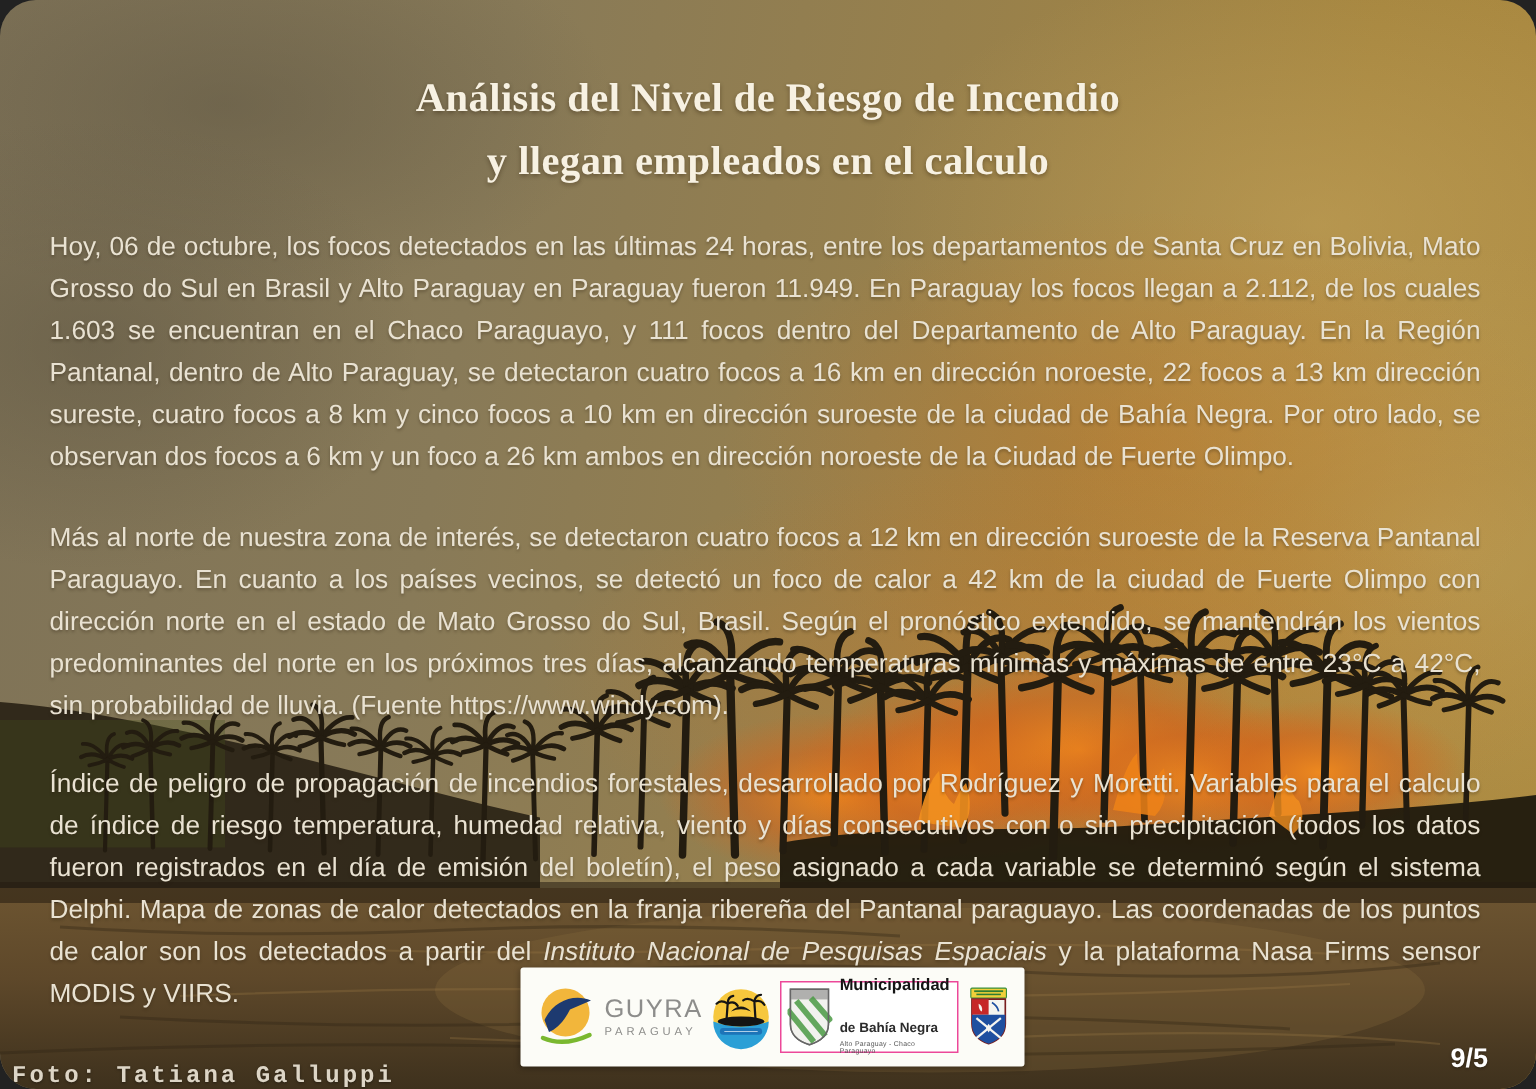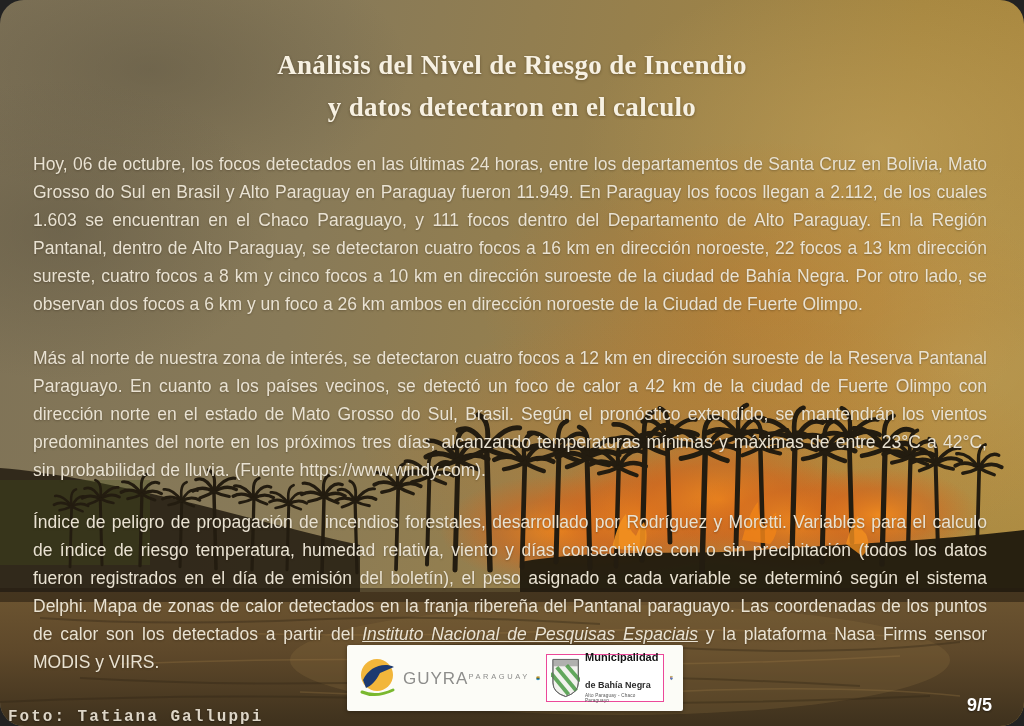--- a/index.html
+++ b/index.html
@@ -19,38 +19,38 @@
     font-family:"Liberation Serif",serif;font-weight:700;
     font-size:27px;line-height:42px;letter-spacing:.3px;
     text-shadow:0 1px 3px rgba(50,35,15,.45);
   }
   .para{
     margin:22px 4px 0 0;text-align:justify;
     font-size:17.5px;line-height:28px;font-weight:400;color:#e9e2d2;
   }
   .para.p2{margin-top:26px;}
   .para.p3{margin-top:24px;}
-  .italic{font-style:italic;text-decoration:underline;}
+  .italic{font-style:italic;}
   .logo-strip{
     position:absolute;left:347px;top:645px;width:336px;height:66px;
     background:#fcfcf7;border-radius:2px;box-shadow:0 1px 4px rgba(0,0,0,.35);
     display:flex;align-items:center;justify-content:space-between;
     padding:4px 10px;box-sizing:border-box;gap:6px;
   }
   .photo-credit{
     position:absolute;left:8px;bottom:0;color:#ddd5c6;
     font-size:16px;font-weight:700;letter-spacing:2px;
     text-shadow:0 1px 2px rgba(0,0,0,.4);
     font-family:Liberation Mono, monospace;
   }
   .page-number{
     position:absolute;right:32px;bottom:10px;color:#ffffff;
     font-size:18px;font-weight:700;text-shadow:0 1px 2px rgba(0,0,0,.4);
   }
-  .guyra-text{display:flex;flex-direction:row;justify-content:flex-start;line-height:1;}
+  .guyra-text{display:flex;flex-direction:column;justify-content:flex-start;line-height:1;}
   .guyra-name{font-size:17px;color:#8d8d8b;font-weight:400;letter-spacing:1px;}
   .guyra-sub{font-size:7.5px;color:#8d8d8b;letter-spacing:2.6px;margin-top:3px;}
   .logo-guyra{display:flex;align-items:center;gap:4px;}
   .muni{display:flex;align-items:center;gap:5px;border:1px solid #ec4899;background:#fff;padding:2px 4px;height:48px;box-sizing:border-box;}
   .muni-text{display:flex;flex-direction:column;line-height:1.05;}
   .muni-l1{font-size:11px;font-weight:700;color:#141414;}
   .muni-l2{font-size:9px;font-weight:700;color:#2b2b2b;margin-top:17px;}
   .muni-l3{font-size:4.6px;color:#555;margin-top:4px;letter-spacing:.2px;}
 </style>
 </head>
@@ -159,21 +159,21 @@
     <g stroke="#9c7a45" stroke-width="1.5" opacity=".3" fill="none">
       <path d="M200,632 q160,6 330,0 t360,4"></path>
       <path d="M120,664 q200,-8 380,-2 t400,-6"></path>
       <path d="M300,692 q180,8 360,0 t300,4"></path>
     </g>
   </svg>
 
   <div class="content">
     <h1 class="title">
       <span>Análisis del Nivel de Riesgo de Incendio</span><br>
-      <span>y datos detectaron en el calculo</span>
+      <span>y llegan empleados en el calculo</span>
     </h1>
 
     <p class="para p1">Hoy, 06 de octubre, los focos detectados en las últimas 24 horas, entre los departamentos de Santa Cruz en Bolivia, Mato Grosso do Sul en Brasil y Alto Paraguay en Paraguay fueron 11.949. En Paraguay los focos llegan a 2.112, de los cuales 1.603 se encuentran en el Chaco Paraguayo, y 111 focos dentro del Departamento de Alto Paraguay. En la Región Pantanal, dentro de Alto Paraguay, se detectaron cuatro focos a 16 km en dirección noroeste, 22 focos a 13 km dirección sureste, cuatro focos a 8 km y cinco focos a 10 km en dirección suroeste de la ciudad de Bahía Negra. Por otro lado, se observan dos focos a 6 km y un foco a 26 km ambos en dirección noroeste de la Ciudad de Fuerte Olimpo.</p>
 
     <p class="para p2">Más al norte de nuestra zona de interés, se detectaron cuatro focos a 12 km en dirección suroeste de la Reserva Pantanal Paraguayo. En cuanto a los países vecinos, se detectó un foco de calor a 42 km de la ciudad de Fuerte Olimpo con dirección norte en el estado de Mato Grosso do Sul, Brasil. Según el pronóstico extendido, se mantendrán los vientos predominantes del norte en los próximos tres días, alcanzando temperaturas mínimas y máximas de entre 23°C a 42°C, sin probabilidad de lluvia. (Fuente https://www.windy.com).</p>
 
     <p class="para p3"><span>Índice de peligro de propagación de incendios forestales, desarrollado por Rodríguez y Moretti. Variables para el calculo de índice de riesgo temperatura, humedad relativa, viento y días consecutivos con o sin precipitación (todos los datos fueron registrados en el día de emisión del boletín), el peso asignado a cada variable se determinó según el sistema Delphi. Mapa de zonas de calor detectados en la franja ribereña del Pantanal paraguayo. Las coordenadas de los puntos de calor son los detectados a partir del </span><span class="italic">Instituto Nacional de Pesquisas Espaciais</span><span> y la plataforma Nasa Firms sensor MODIS y VIIRS.</span></p>
   </div>
 
   <div class="logo-strip">

